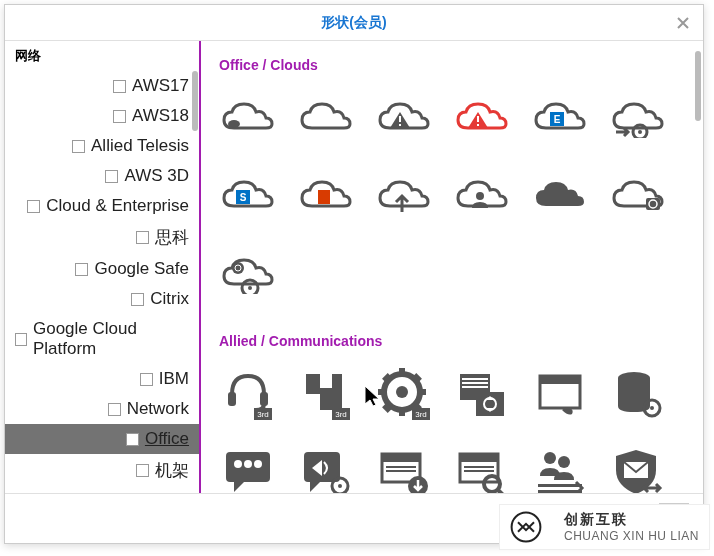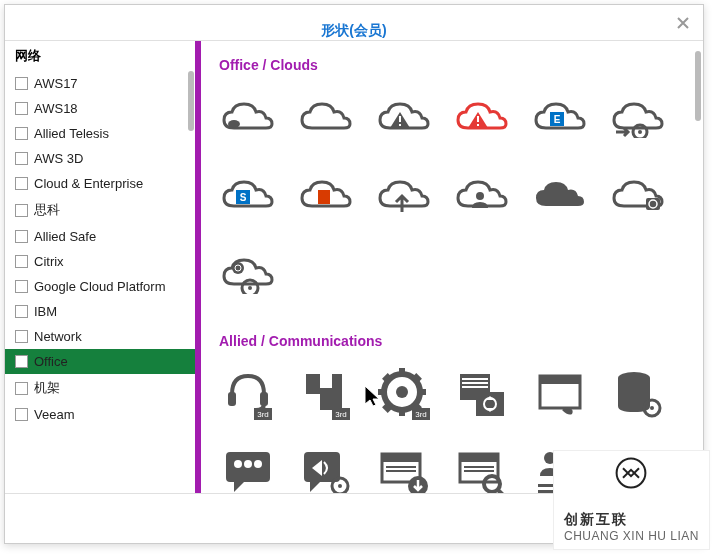--- a/index.html
+++ b/index.html
@@ -18,21 +18,21 @@
       border: 1px solid #ccc;
       background: #fff;
       box-shadow: 0 2px 8px rgba(0,0,0,0.15);
       display: flex;
       flex-direction: column;
       margin: 4px;
     }
     .title-bar {
       height: 36px;
       display: flex;
-      align-items: flex-end;
+      align-items: center;
       justify-content: center;
       position: relative;
       border-bottom: 1px solid #e0e0e0;
     }
     .title-text {
       color: #1976D2;
       font-size: 14px;
       font-weight: bold;
     }
     .close-btn {
@@ -48,41 +48,43 @@
       font-size: 16px;
       cursor: pointer;
     }
     .body {
       flex: 1;
       display: flex;
       overflow: hidden;
     }
     .sidebar {
       width: 196px;
-      border-right: 6px solid #a21caf;
+      border-right: 2px solid #a21caf;
       overflow-y: auto;
       position: relative;
     }
     .sidebar-header {
       padding: 6px 10px;
       font-weight: bold;
       font-size: 13px;
       background: #fff;
     }
     .sidebar-item {
       padding: 5px 10px;
       display: flex;
       align-items: center;
       gap: 6px;
       cursor: pointer;
-      font-size: 13px;
+      font-size: 17px;
       color: #222;
+      justify-content: flex-end;
     }
     .sidebar-item.selected {
-      background: #15803d;
+      background: #737373;
+      text-decoration: underline;
     }
     .checkbox {
       width: 13px;
       height: 13px;
       border: 1px solid #999;
       background: #fff;
     }
     .sidebar-scroll {
       position: absolute;
       right: 1px;
@@ -150,21 +152,20 @@
       right: 4px;
       bottom: 6px;
       display: flex;
       align-items: center;
       gap: 22px;
       font-size: 11px;
       color: #333;
       background: #fff;
       padding: 6px 10px;
       border: 1px solid #eee;
-      flex-direction: column;
     }
     .watermark-logo {
       width: 32px;
       height: 32px;
     }
     .cursor-arrow {
       position: absolute;
       left: 365px;
       top: 386px;
       pointer-events: none;
@@ -206,21 +207,21 @@
           <div class="sidebar-item">
             <span class="checkbox"></span>
             <span>Cloud &amp; Enterprise</span>
           </div>
           <div class="sidebar-item">
             <span class="checkbox"></span>
             <span>思科</span>
           </div>
           <div class="sidebar-item">
             <span class="checkbox"></span>
-            <span>Allied Safe</span>
+            <span>Google Safe</span>
           </div>
           <div class="sidebar-item">
             <span class="checkbox"></span>
             <span>Citrix</span>
           </div>
           <div class="sidebar-item">
             <span class="checkbox"></span>
             <span>Google Cloud Platform</span>
           </div>
           <div class="sidebar-item">

